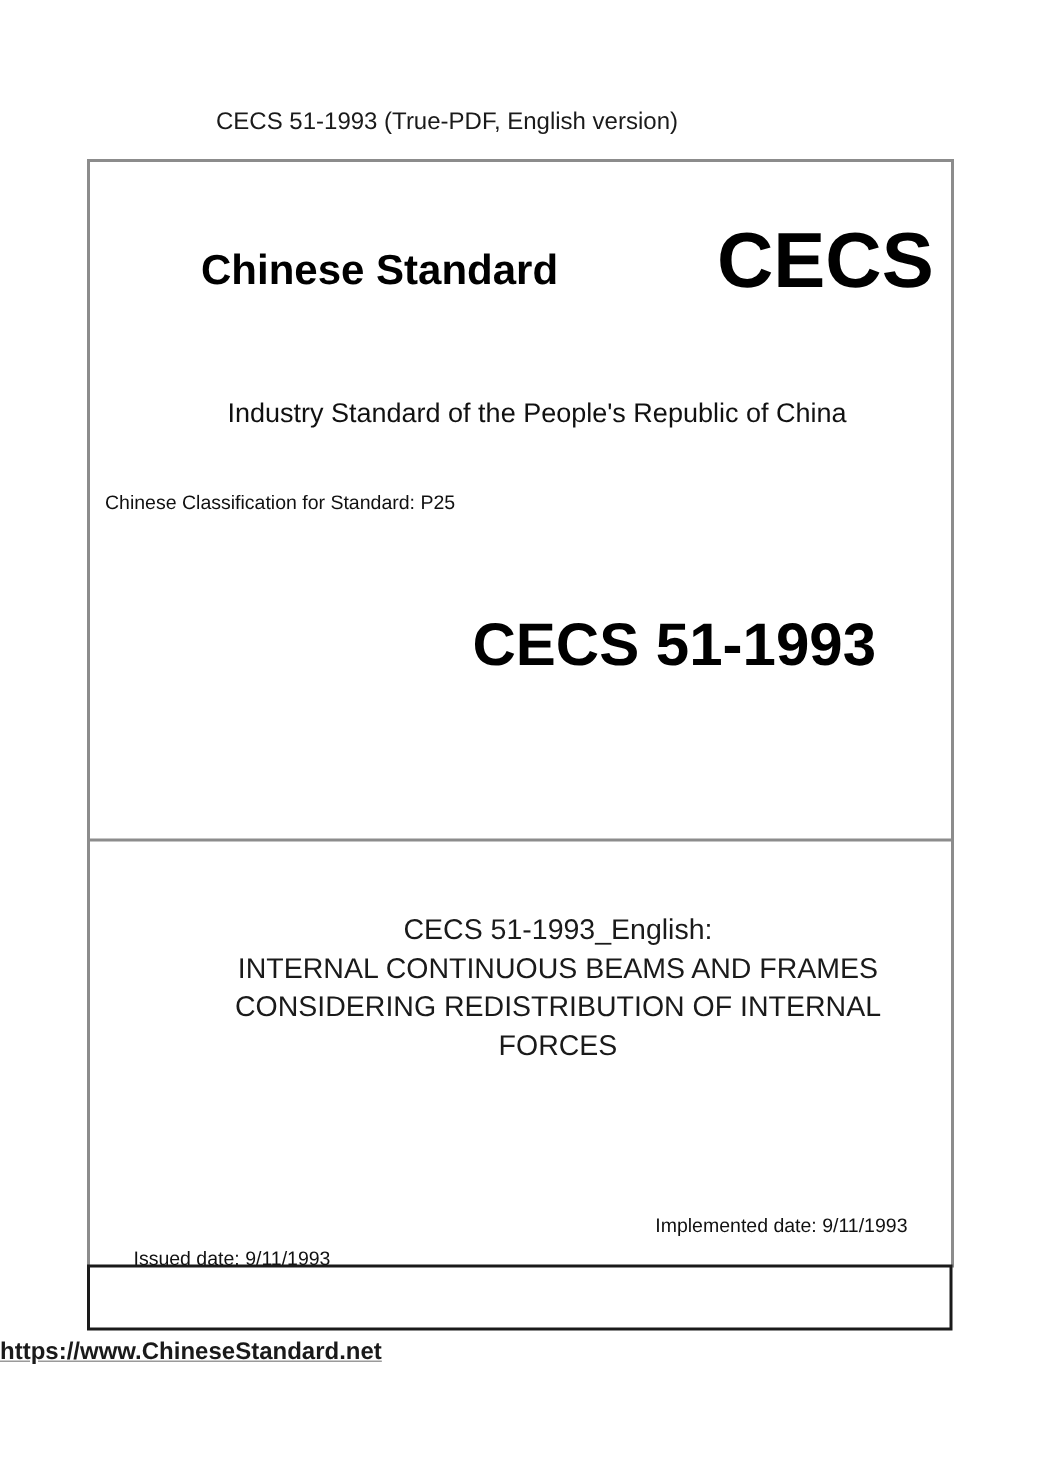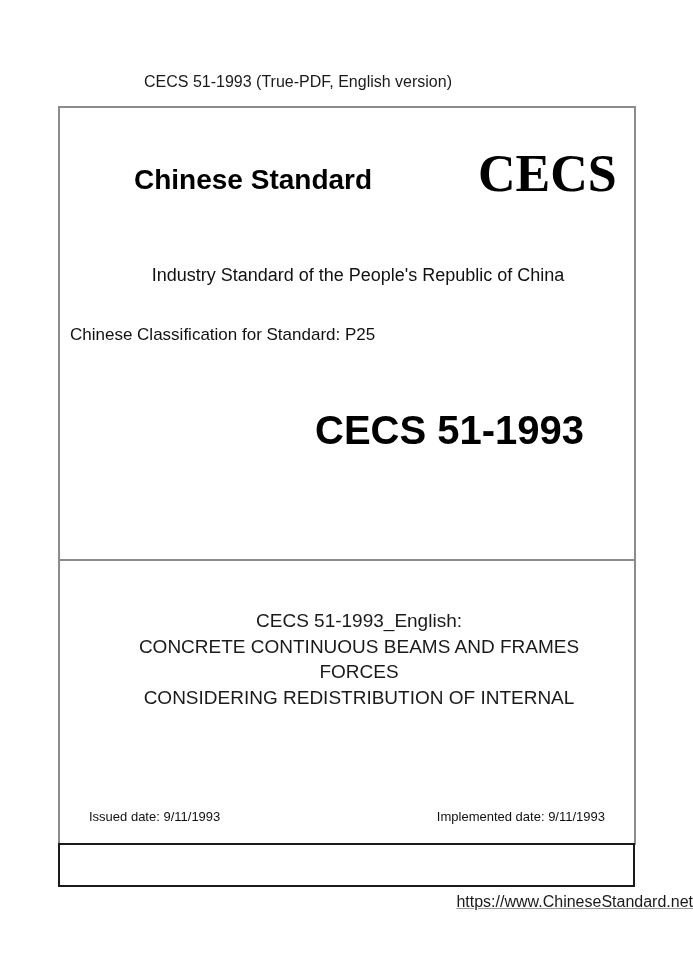--- a/index.html
+++ b/index.html
@@ -41,53 +41,52 @@
       font-weight: bold;
       line-height: 34px;
       white-space: nowrap;
     }
     .cecs-big {
       left: 478px; top: 144px;
       font-size: 52px;
       font-weight: bold;
       line-height: 60px;
       white-space: nowrap;
-      font-family: Liberation Serif, serif;
     }
     .industry {
       left: 58px; width: 600px; top: 264px;
       text-align: center;
       font-size: 18px;
       line-height: 22px;
       color: #111;
     }
     .classification {
       left: 70px; top: 327px;
-      font-size: 17px;
+      font-size: 13px;
       line-height: 16px;
       color: #111;
       white-space: nowrap;
     }
     .std-number {
       left: 315px; top: 406px;
       font-size: 40px;
       font-weight: bold;
       line-height: 48px;
       white-space: nowrap;
     }
     .title-block {
-      left: 45px; width: 628px; top: 608px;
+      left: 58px; width: 628px; top: 608px;
       text-align: center;
       font-size: 19px;
       line-height: 25.5px;
       color: #1a1a1a;
     }
     .title-block div { white-space: nowrap; }
     .issued {
-      left: 89px; top: 809px;
+      left: 89px; top: 831px;
       font-size: 13px;
       line-height: 16px;
       color: #111;
       white-space: nowrap;
     }
     .implemented {
       right: 88px; top: 809px;
       font-size: 13px;
       line-height: 16px;
       color: #111;
@@ -95,24 +94,25 @@
       margin-left: 20px;
     }
     .bottom-box {
       left: 58px; top: 843px;
       width: 573px; height: 40px;
       border: 2px solid #1a1a1a;
       box-sizing: content-box;
     }
     .footer-link {
       left: 0; width: 693px; top: 892px;
-      text-align: right;
+      text-align: left;
       font-size: 16px;
       line-height: 20px;
       color: #1a1a1a;
+      font-weight: bold;
     }
     .footer-link span {
       text-decoration: underline;
       text-decoration-color: #9a9a9a;
       cursor: pointer;
     }
   </style>
 </head>
 <body>
 
@@ -124,23 +124,23 @@
 <div class="abs chinese-standard">Chinese Standard</div>
 <div class="abs cecs-big">CECS</div>
 
 <div class="abs industry">Industry Standard of the People's Republic of China</div>
 <div class="abs classification">Chinese Classification for Standard: P25</div>
 
 <div class="abs std-number">CECS 51-1993</div>
 
 <div class="abs title-block">
   <div>CECS 51-1993_English:</div>
-  <div>CONCRETE CONTINUOUS BEAMS AND FRAMES</div>
+  <div>INTERNAL CONTINUOUS BEAMS AND FRAMES</div>
+  <div>CONSIDERING REDISTRIBUTION OF INTERNAL</div>
   <div>FORCES</div>
-  <div>CONSIDERING REDISTRIBUTION OF INTERNAL</div>
 </div>
 
 <div class="abs issued">Issued date: 9/11/1993</div>
 <div class="abs implemented">Implemented date: 9/11/1993</div>
 
 <div class="abs bottom-box"></div>
 
 <div class="abs footer-link">
   <span>https://www.ChineseStandard.net</span>
 </div>

